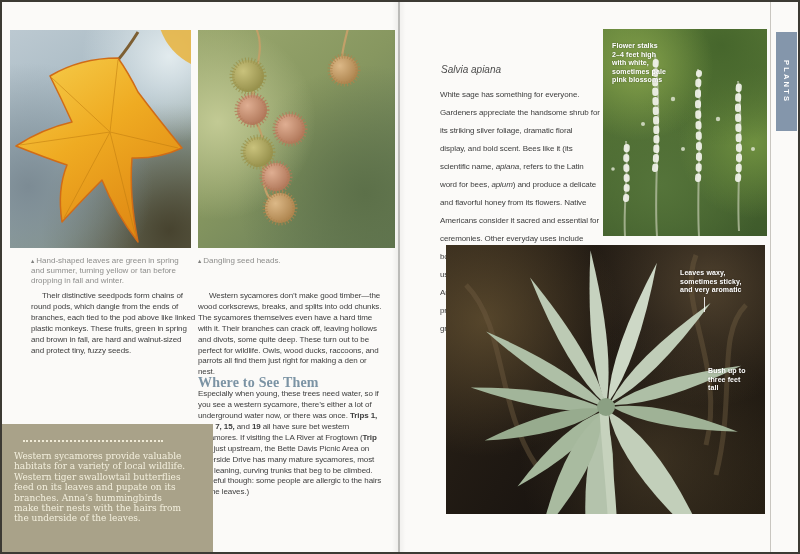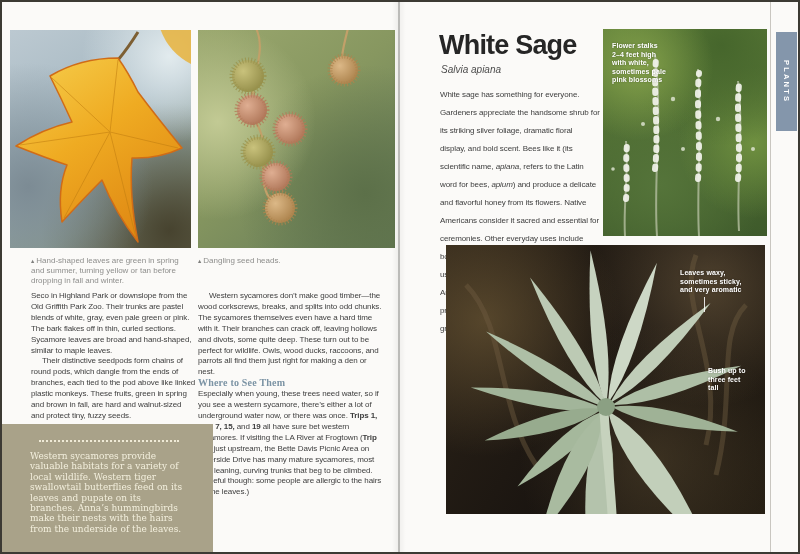--- a/index.html
+++ b/index.html
@@ -39,25 +39,25 @@
   .caption { position:absolute; font-size:8px; line-height:10px; color:#8e8e8c; }
   .cap-leaf { left:31px; top:256px; width:158px; }
   .cap-pods { left:198px; top:256px; width:172px; }
   .cap-marker { font-size:6.5px; color:#7f7f7d; margin-right:2px; }
 
   .bodycol { position:absolute; font-size:8px; line-height:10.9px; color:#3d3d3d; letter-spacing:-0.1px; }
   .bodycol p { margin:0; }
   p.ind { text-indent:11px; }
   .col1 { left:31px; top:291px; width:165px; }
   .col2 { left:198px; top:291px; width:186px; }
-  .subhead { font-family:"Liberation Serif",serif; font-weight:bold; font-size:10px;
+  .subhead { font-family:"Liberation Serif",serif; font-weight:bold; font-size:14px;
              color:#7b93a4; margin:5px 0 3px 0; letter-spacing:0.2px; }
 
   .wildlife-box { position:absolute; left:2px; top:424px; width:211px; height:128px;
-                  background:#a9a289; box-sizing:border-box; padding:16px 26px 0 28px; }
+                  background:#a9a289; box-sizing:border-box; padding:16px 26px 0 12px; }
   .box-dots { border-top:2px dotted #efead6; width:140px; height:0; margin:0 0 9px 9px; }
   .boxtext { font-family:"DejaVu Serif",serif; font-size:9px; line-height:10.4px; color:#f3efdd; }
 
   .gutter { position:absolute; left:392px; top:2px; bottom:2px; width:14px; z-index:5;
             background:linear-gradient(to right, rgba(0,0,0,0) 0%, rgba(0,0,0,0.05) 45%, rgba(0,0,0,0) 100%); }
   .gutter-line { position:absolute; left:398px; top:2px; bottom:2px; width:2px; z-index:6;
                  background:linear-gradient(to right,#d9d8d5,#9e9e9c,#d9d8d5); }
 
   .title { position:absolute; left:439px; top:30px; font-size:27px; font-weight:bold;
            color:#262626; letter-spacing:-0.8px; }
@@ -140,39 +140,37 @@
   </div>
 
   <div class="caption cap-leaf">
     <span class="cap-marker">▴</span><span>Hand-shaped leaves are green in spring and summer, turning yellow or tan before dropping in fall and winter.</span>
   </div>
   <div class="caption cap-pods">
     <span class="cap-marker">▴</span><span>Dangling seed heads.</span>
   </div>
 
   <div class="bodycol col1">
-    <p>Seco in Highland Park or downslope from the Old Griffith Park Zoo. Their trunks are pastel blends of white, gray, even pale green or pink. The bark flakes off in thin, curled sections. Sycamore leaves are broad and hand-shaped, similar to maple leaves.</p>
     <p class="ind">Their distinctive seedpods form chains of round pods, which dangle from the ends of branches, each tied to the pod above like linked plastic monkeys. These fruits, green in spring and brown in fall, are hard and walnut-sized and protect tiny, fuzzy seeds.</p>
   </div>
 
   <div class="bodycol col2">
     <p class="ind">Western sycamores don’t make good timber—the wood corkscrews, breaks, and splits into odd chunks. The sycamores themselves even have a hard time with it. Their branches can crack off, leaving hollows and divots, some quite deep. These turn out to be perfect for wildlife. Owls, wood ducks, raccoons, and parrots all find them just right for making a den or nest.</p>
     <p class="subhead">Where to See Them</p>
     <p><span>Especially when young, these trees need water, so if you see a western sycamore, there’s either a lot of underground water now, or there was once. </span><span style="font-weight: bold;">Trips 1, 3, 4, 7, 15,</span><span> and </span><span style="font-weight: bold;">19</span><span> all have sure bet western sycamores. If visiting the LA River at Frogtown (</span><span style="font-weight: bold;">Trip 10</span><span>), just upstream, the Bette Davis Picnic Area on Riverside Drive has many mature sycamores, most with leaning, curving trunks that beg to be climbed. (Careful though: some people are allergic to the hairs on the leaves.)</span></p>
   </div>
 
   <div class="wildlife-box">
     <div class="box-dots"></div>
     <div class="boxtext">Western sycamores provide valuable habitats for a variety of local wildlife. Western tiger swallowtail butterflies feed on its leaves and pupate on its branches. Anna’s hummingbirds make their nests with the hairs from the underside of the leaves.</div>
   </div>
 
   <div class="gutter"></div>
   <div class="gutter-line"></div>
 
-  <div class="title">White Sage</div>
   <div class="subtitle">Salvia apiana</div>
   <div class="rp-body"><span>White sage has something for everyone. Gardeners appreciate the handsome shrub for its striking silver foliage, dramatic floral display, and bold scent. Bees like it (its scientific name, </span><span style="font-style: italic;">apiana</span><span>, refers to the Latin word for bees, </span><span style="font-style: italic;">apium</span><span>) and produce a delicate and flavorful honey from its flowers. Native Americans consider it sacred and essential for ceremonies. Other everyday uses include boiling the leaves for tea as a cold remedy, using it as a deodorant (a University of Arizona study demonstrated its antibacterial properties), or gathering seeds to eat whole or ground into </span><span style="font-style: italic;">pinole</span><span> (a grain-rich) flour.</span></div>
 
   <div class="photo photo-flowers">
     <svg class="fill" viewBox="0 0 164 207" preserveAspectRatio="none">
       <g stroke="#a8b593" stroke-width="2" fill="none" opacity="0.9">
         <path d="M54,207 C50,150 60,90 52,26"></path>
         <path d="M96,207 C93,155 100,100 95,40"></path>
         <path d="M136,202 C133,155 141,100 135,52"></path>
         <path d="M22,207 C20,175 26,145 23,112"></path>

